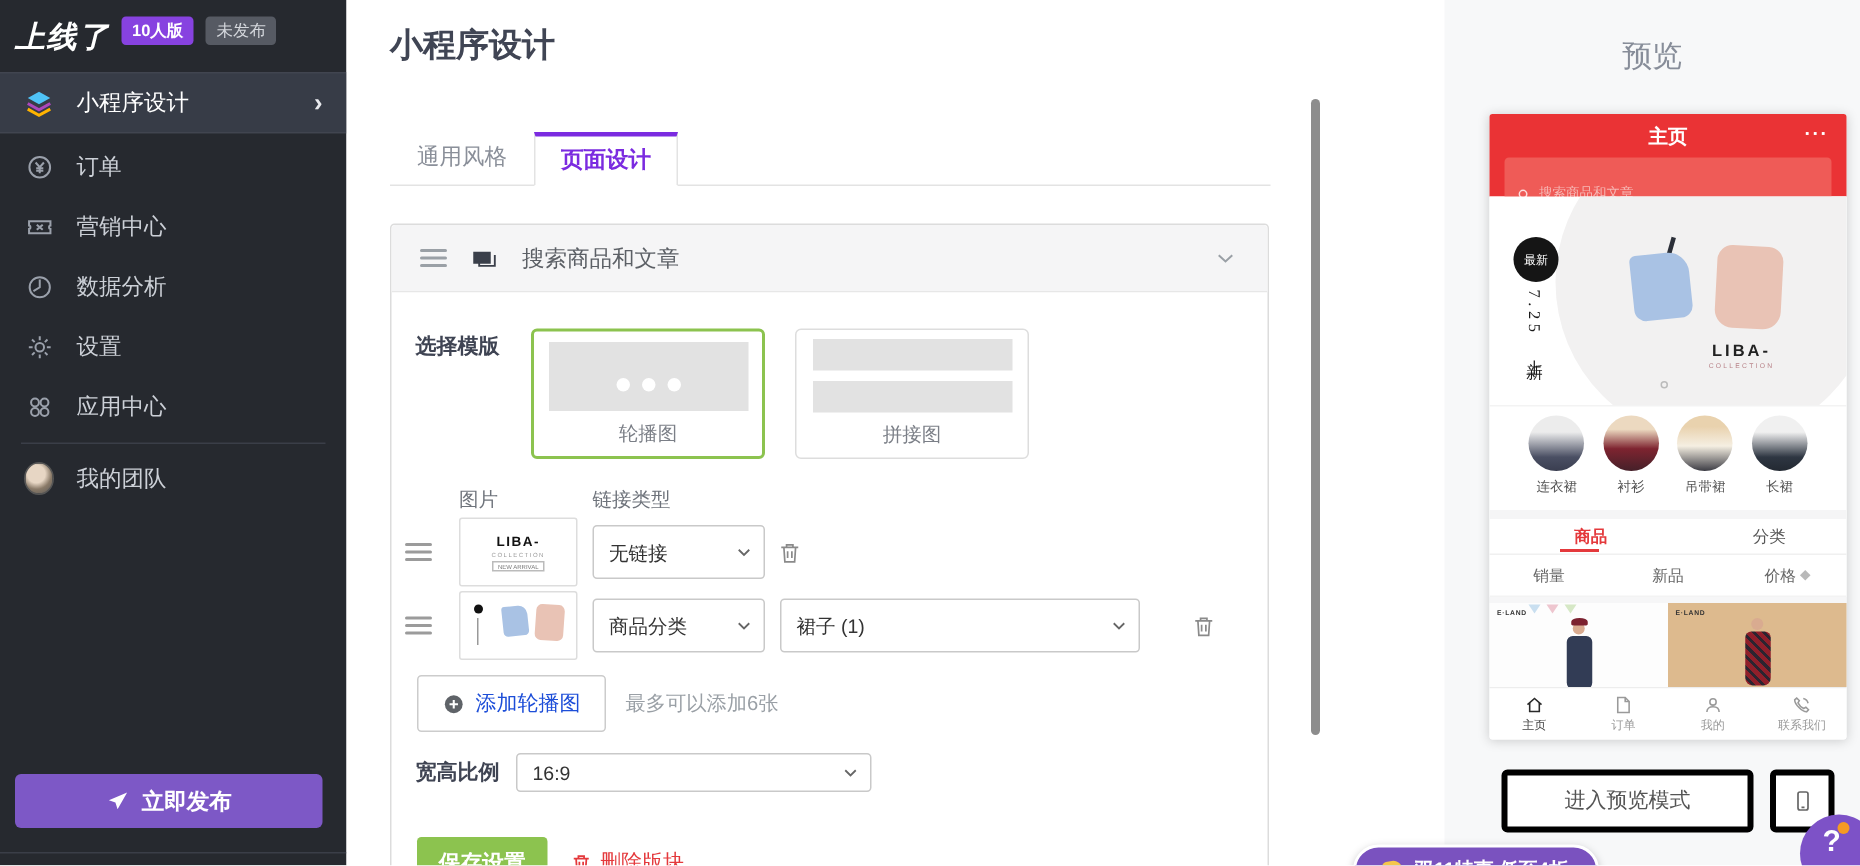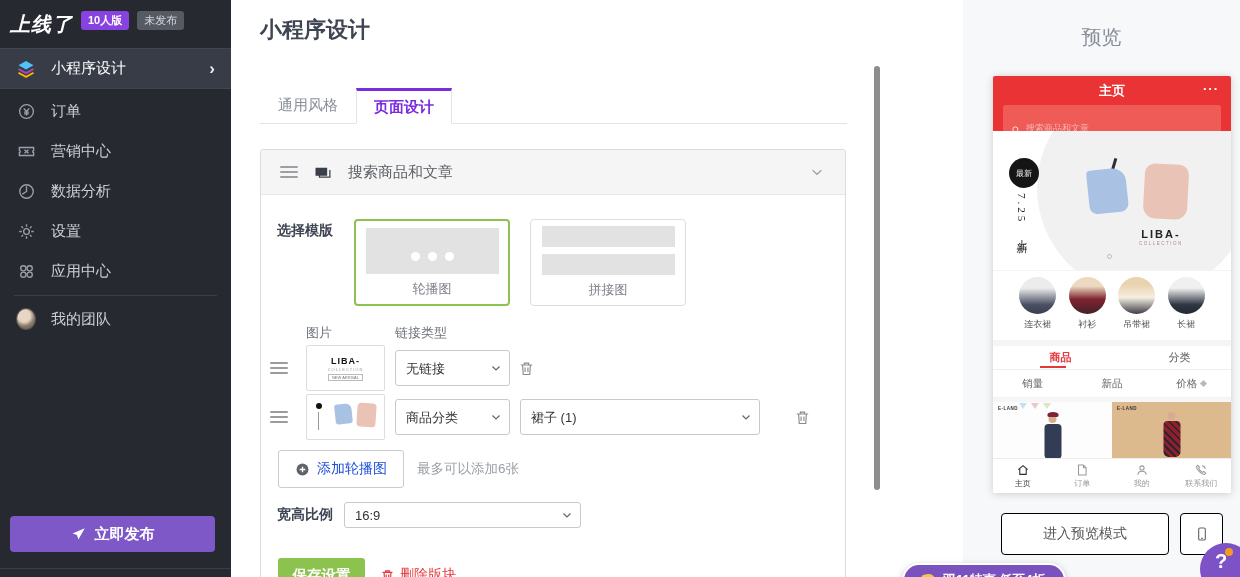--- a/index.html
+++ b/index.html
@@ -128,21 +128,21 @@
   .fig .head { width:8px; height:8px; border-radius:50%; background:#d9ab90; }
   .fig .bod { width:17px; height:36px; margin-top:1px; border-radius:4px 4px 5px 5px; }
   .bod.navy { background:#323c55; }
   .bod.plaid { background:repeating-linear-gradient(45deg,#8f1f2a 0 3px,#2c2430 3px 5px); }
   .ph-nav { display:flex; height:35px; align-items:center; border-top:1px solid #ededed; background:#fff; border-radius:0 0 2px 2px; }
   .nav-item { flex:1; display:flex; flex-direction:column; align-items:center; gap:1px; font-size:8px; color:#999; cursor:pointer; }
   .nav-item .nic { color:#9a9a9a; display:flex; }
   .nav-item.active { color:#444; }
   .nav-item.active .nic { color:#2a2a2a; }
   .pv-actions { display:flex; gap:11px; margin:20px 17px 0 38px; }
-  .pv-btn { flex:1; height:42px; border:1px solid #000000; border-radius:4px; background:#fff; font-size:14px; color:#555; cursor:pointer; font-family:inherit; }
+  .pv-btn { flex:1; height:42px; border:4px solid #000000; border-radius:4px; background:#fff; font-size:14px; color:#555; cursor:pointer; font-family:inherit; }
   .pv-phone-btn { flex:0 0 43px; display:flex; align-items:center; justify-content:center; color:#666; }
   .help { position:absolute; right:-12px; bottom:-18px; width:52px; height:52px; border-radius:50%; background:#7d52c7; color:#fff; font-size:20px; font-weight:700; padding:7px 0 0 15px; cursor:pointer; z-index:5; }
   .help-dot { position:absolute; right:7px; bottom:21px; width:8px; height:8px; border-radius:50%; background:#f59a23; z-index:6; }
 
   
   .promo-pill { position:absolute; left:902px; top:563px; height:34px; padding:0 18px; background:#7a52bf; border:2px solid #fff; border-radius:17px; display:flex; align-items:center; gap:8px; color:#fff; font-size:13px; font-weight:700; box-shadow:0 2px 6px rgba(0,0,0,.25); z-index:4; cursor:pointer; }
   .promo-ic { width:13px; height:13px; background:#f5c64a; border-radius:3px 6px 3px 6px; transform:rotate(-10deg); }
 </style>
 </head>
 <body>

